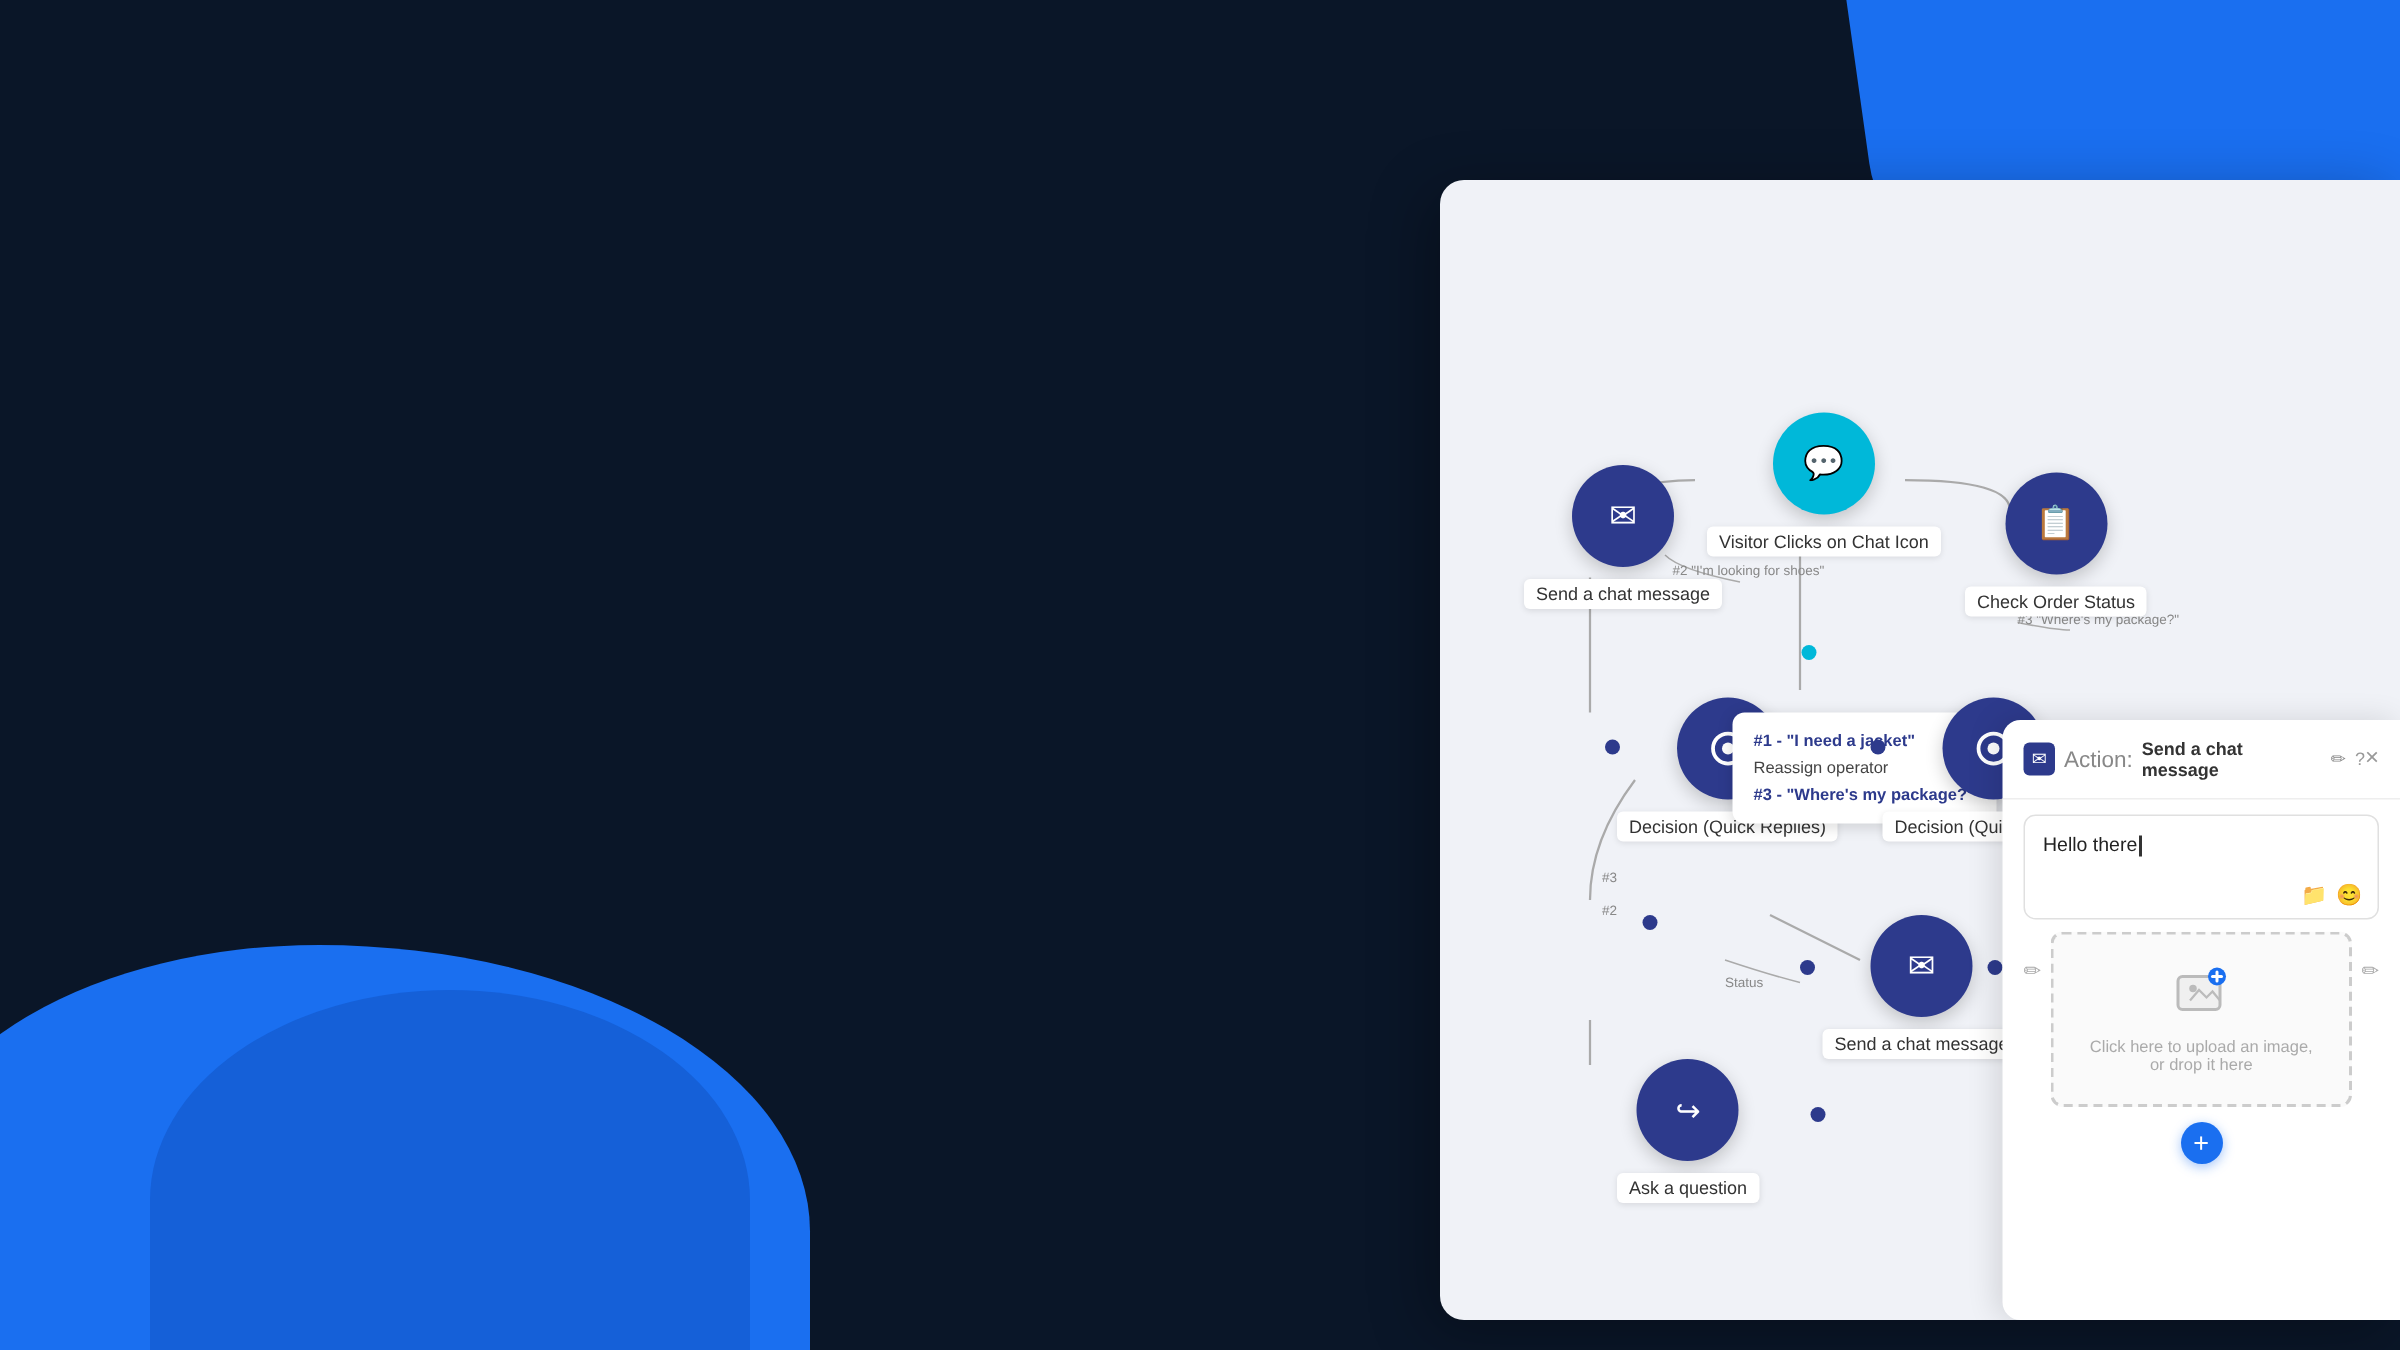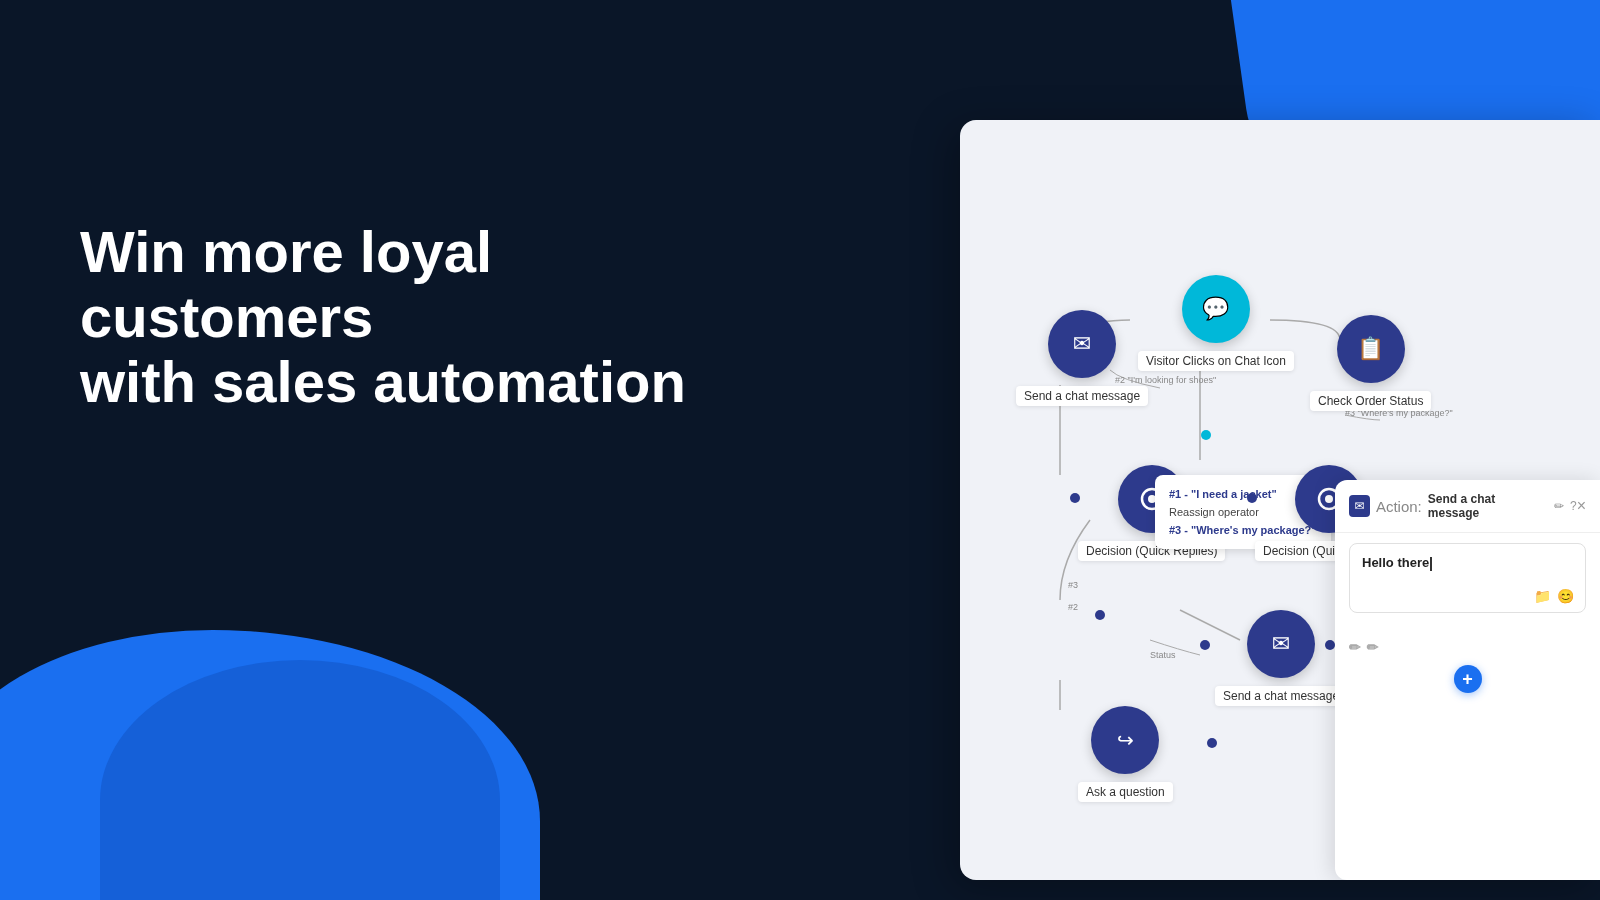--- a/index.html
+++ b/index.html
@@ -212,21 +212,20 @@
       font-size: 12px;
       margin-left: 4px;
     }
     .action-panel-header .help-icon {
       color: #999;
       font-size: 12px;
     }
 
     .action-panel-body {
       padding: 10px 14px;
-      font-weight: bold;
     }
 
     
     .message-box {
       border: 1.5px solid #e0e0e0;
       border-radius: 8px;
       padding: 10px 12px;
       font-size: 13px;
       color: #333;
       background: white;
@@ -295,24 +294,20 @@
     }
   </style>
 </head>
 <body>
 
 <div class="bg-shape-top-right"></div>
 <div class="bg-shape-bottom-left"></div>
 <div class="bg-shape-bottom-left2"></div>
 
 <div class="left-panel">
-  <div class="main-heading">
-    <span>Win more loyal customers</span><br>
-    <span>with sales automation</span>
-  </div>
 </div>
 
 <div class="ui-panel">
 
   <svg class="flow-svg" viewBox="0 0 640 760">
 
     <path d="M170,200 Q100,200 100,245" stroke="#aaa" stroke-width="1.5" fill="none"></path>
 
     <path d="M240,240 L240,340" stroke="#aaa" stroke-width="1.5" fill="none"></path>
 
@@ -438,19 +433,33 @@
           <span>Hello there</span><span style="display:inline-block;width:2px;height:14px;background:#333;vertical-align:middle;margin-left:1px;"></span>
         </div>
         <div class="message-box-icons">
           <span>📁</span>
           <span>😊</span>
         </div>
       </div>
 
       <div class="image-upload-row">
         <span class="edit-side-icon">✏</span>
+        <div class="image-upload-box">
+          <div class="upload-icon">
+            <svg width="36" height="36" viewBox="0 0 36 36" fill="none">
+              <rect x="2" y="8" width="28" height="22" rx="3" stroke="#bbb" stroke-width="2" fill="#f0f0f0"></rect>
+              <path d="M10 24 L16 17 L21 22 L25 18 L30 24" stroke="#bbb" stroke-width="1.5" fill="none"></path>
+              <circle cx="12" cy="16" r="2.5" fill="#bbb"></circle>
+              <circle cx="28" cy="8" r="6" fill="#1a6ff0"></circle>
+              <line x1="28" y1="5" x2="28" y2="11" stroke="white" stroke-width="2" stroke-linecap="round"></line>
+              <line x1="25" y1="8" x2="31" y2="8" stroke="white" stroke-width="2" stroke-linecap="round"></line>
+            </svg>
+          </div>
+          <div>Click here to upload an image,</div>
+          <div>or drop it here</div>
+        </div>
         <span class="edit-side-icon">✏</span>
       </div>
 
       <div class="add-btn">+</div>
     </div>
   </div>
 </div>
 
 </body></html>

